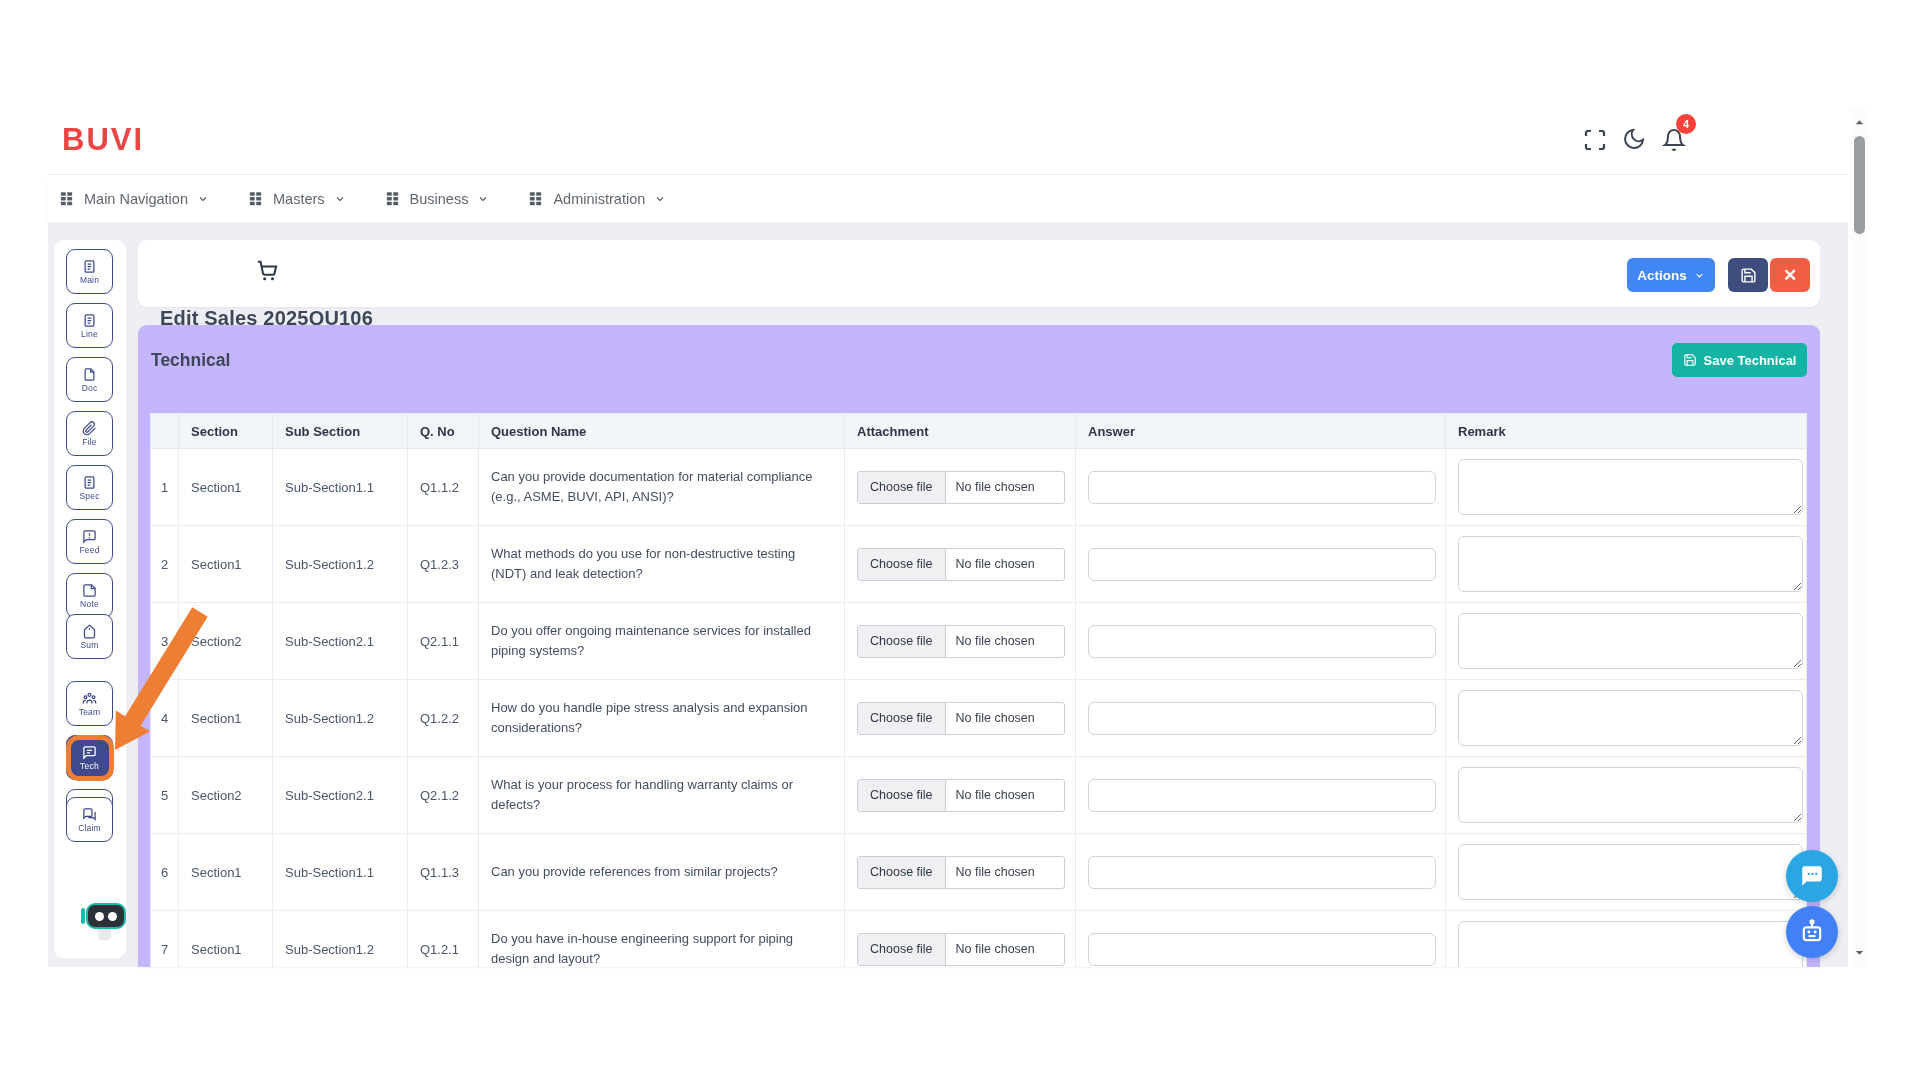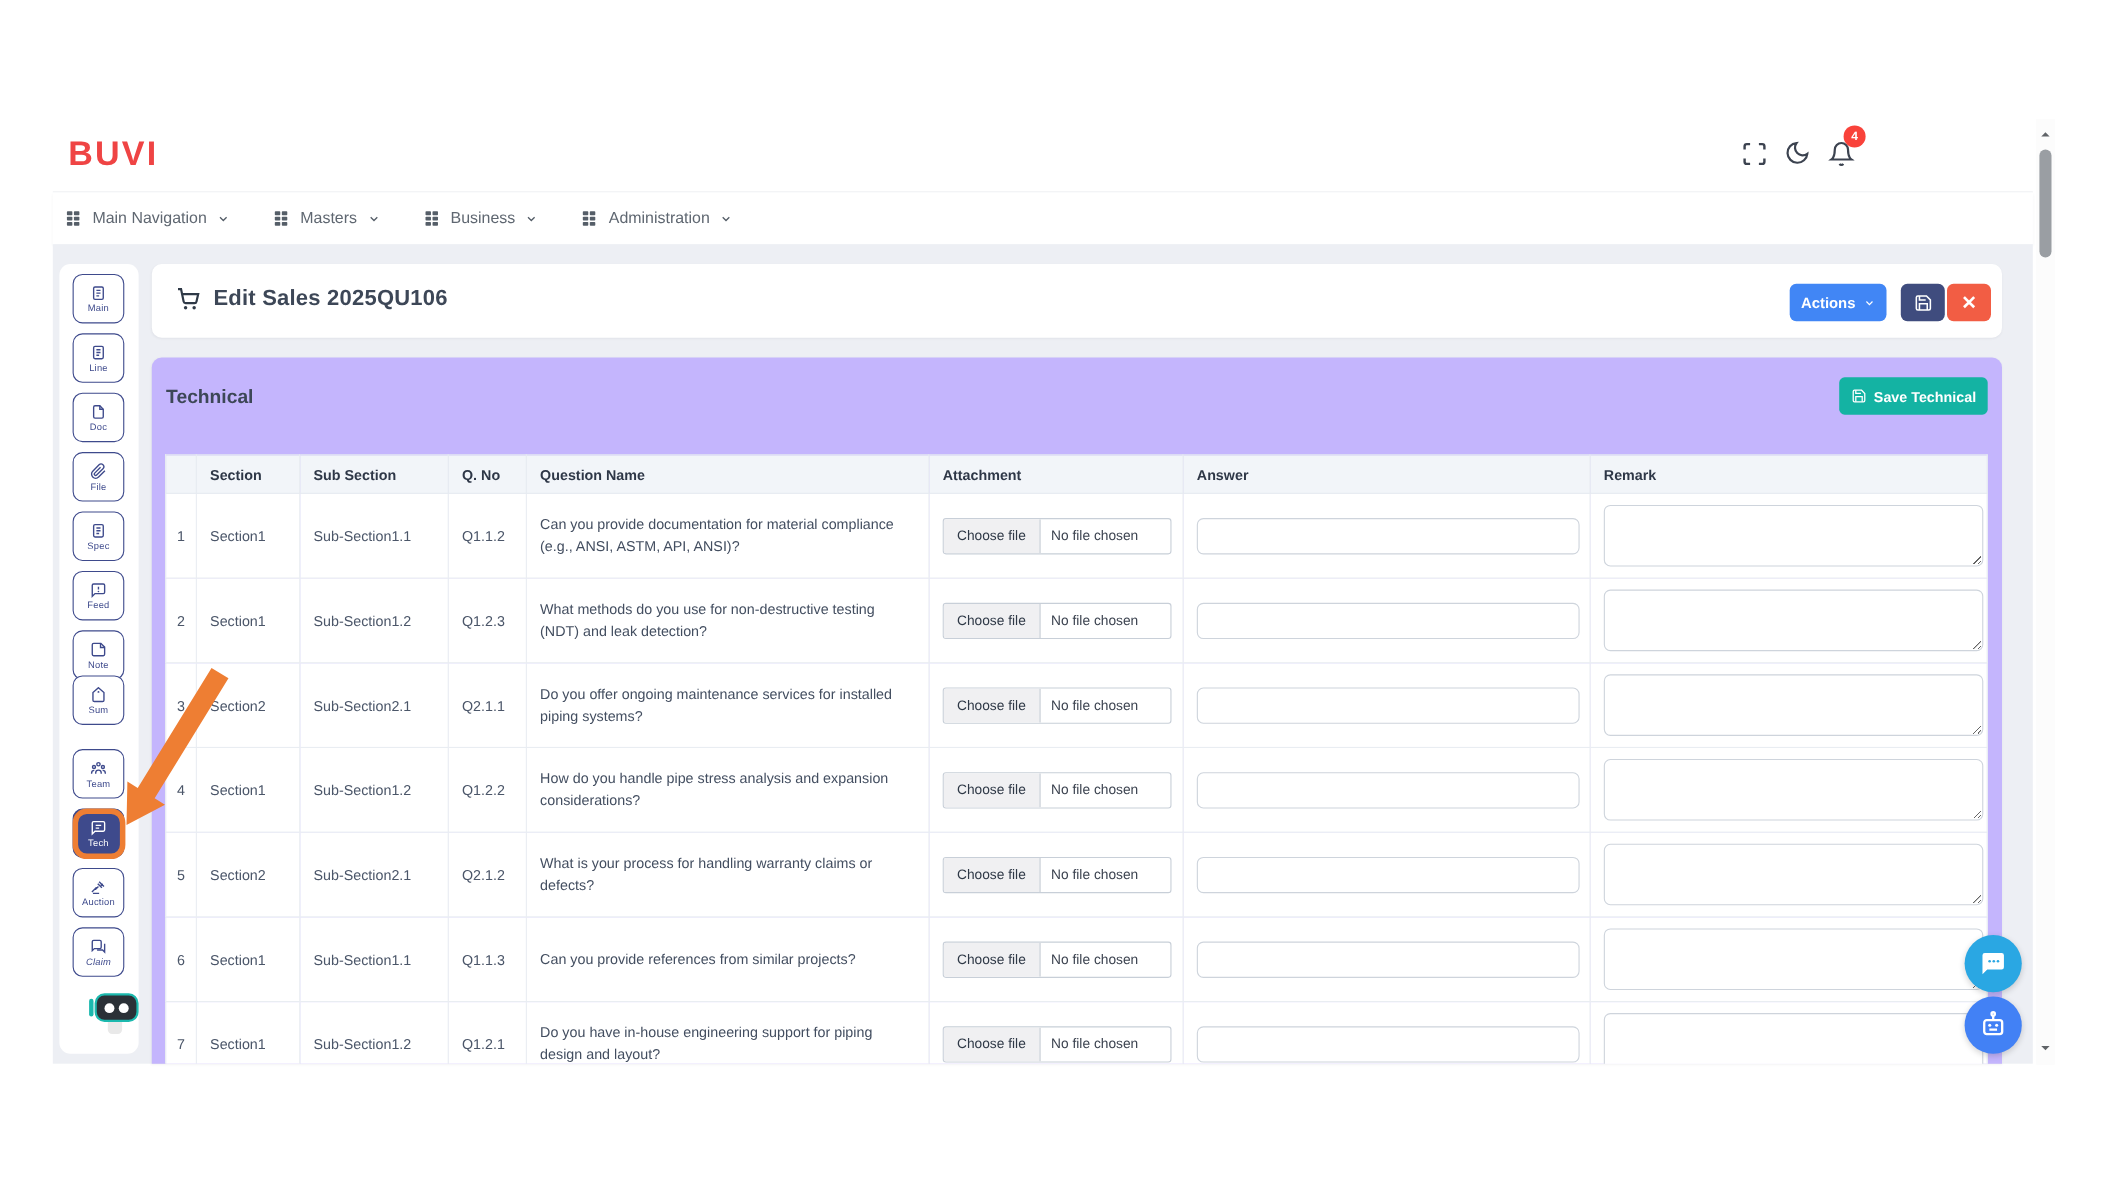--- a/index.html
+++ b/index.html
@@ -37,21 +37,21 @@
 
   
   #robot-toggle { left:78px; top:903px; width:48px; height:38px; cursor:pointer; }
   #robot-head { position:absolute; left:8px; top:0; width:40px; height:26px; background:#2b3137; border:2px solid #1cb9ae; border-radius:9px; display:flex; align-items:center; justify-content:center; gap:4px; }
   #robot-head .eye { width:9px; height:9px; border-radius:50%; background:#fff; }
   #robot-neck { position:absolute; left:20px; top:26px; width:13px; height:11px; background:#e9e9e9; border-radius:0 0 4px 4px; }
   #robot-sliver { position:absolute; left:3px; top:5px; width:4px; height:16px; background:#1cb9ae; border-radius:2px; }
 
   
   #card-head { left:138px; top:240px; width:1682px; height:67px; background:#fff; border-radius:9px; box-shadow:0 1px 2px rgba(60,70,90,.06); }
-  #page-title-wrap { position:absolute; left:22px; top:20px; display:flex; align-items:center; gap:12px; color:#2f3947; }
+  #page-title-wrap { position:absolute; left:22px; top:20px; display:flex; align-items:center; gap:25px; color:#2f3947;flex-direction:column; }
   #page-title { font-size:20px; font-weight:700; color:#3d4757; letter-spacing:.2px; }
   .btn { position:absolute; top:18px; height:34px; border:none; border-radius:6px; color:#fff; font-family:inherit; font-size:13.5px; cursor:pointer; display:flex; align-items:center; justify-content:center; gap:7px; }
   #actions-btn { left:1489px; width:88px; background:#4186f5; font-weight:600; }
   #save-btn { left:1590px; width:40px; background:#3f4c7e; }
   #close-btn { left:1632px; width:40px; background:#f25d44; font-size:17px; font-weight:700; }
 
   
   #card-tech { left:138px; top:325px; width:1682px; height:642px; background:#c4b5fd; border-radius:9px 9px 0 0; box-shadow:0 1px 2px rgba(60,70,90,.06); overflow:hidden; }
   #tech-title { position:absolute; left:13px; top:25px; font-size:17.5px; font-weight:700; color:#3d4757; }
   #save-tech-btn { position:absolute; left:1534px; top:18px; width:135px; height:34px; background:#14b3a3; border:none; border-radius:5px; color:#fff; font-family:inherit; font-size:13px; font-weight:600; display:flex; align-items:center; justify-content:center; gap:7px; cursor:pointer; }
@@ -308,21 +308,21 @@
       <span class="lbl">Tech</span>
     </div>
 
     <div class="side-btn" style="top: 789px;">
       <svg>
           <use href="#i-gavel"></use>
         </svg>
       <span class="lbl">Auction</span>
     </div>
 
-    <div class="side-btn" style="top: 843px; font-style: italic;">
+    <div class="side-btn" style="top: 797px;">
       <svg>
           <use href="#i-chats"></use>
         </svg>
       <span class="lbl">Claim</span>
     </div>
   </div>
 
   <div id="robot-toggle" class="abs">
     <div id="robot-sliver"></div>
     <div id="robot-head">
@@ -386,21 +386,21 @@
           <th>Answer</th>
           <th>Remark</th>
         </tr>
       </thead>
       <tbody id="qtbody">
     <tr>
       <td class="c-num">1</td>
       <td class="c-sec">Section1</td>
       <td class="c-sub">Sub-Section1.1</td>
       <td class="c-qno">Q1.1.2</td>
-      <td class="c-q">Can you provide documentation for material compliance (e.g., ANSI, ASTM, API, ANSI)?</td>
+      <td class="c-q">Can you provide documentation for material compliance (e.g., ASME, BUVI, API, ANSI)?</td>
       <td>
         <div class="file-input">
           <span class="file-btn">Choose file</span>
           <span class="file-status">No file chosen</span>
         </div>
       </td>
       <td><input class="answer-input" type="text" style=""></td>
       <td>
               <textarea class="remark-area" style=""></textarea>
             </td>

